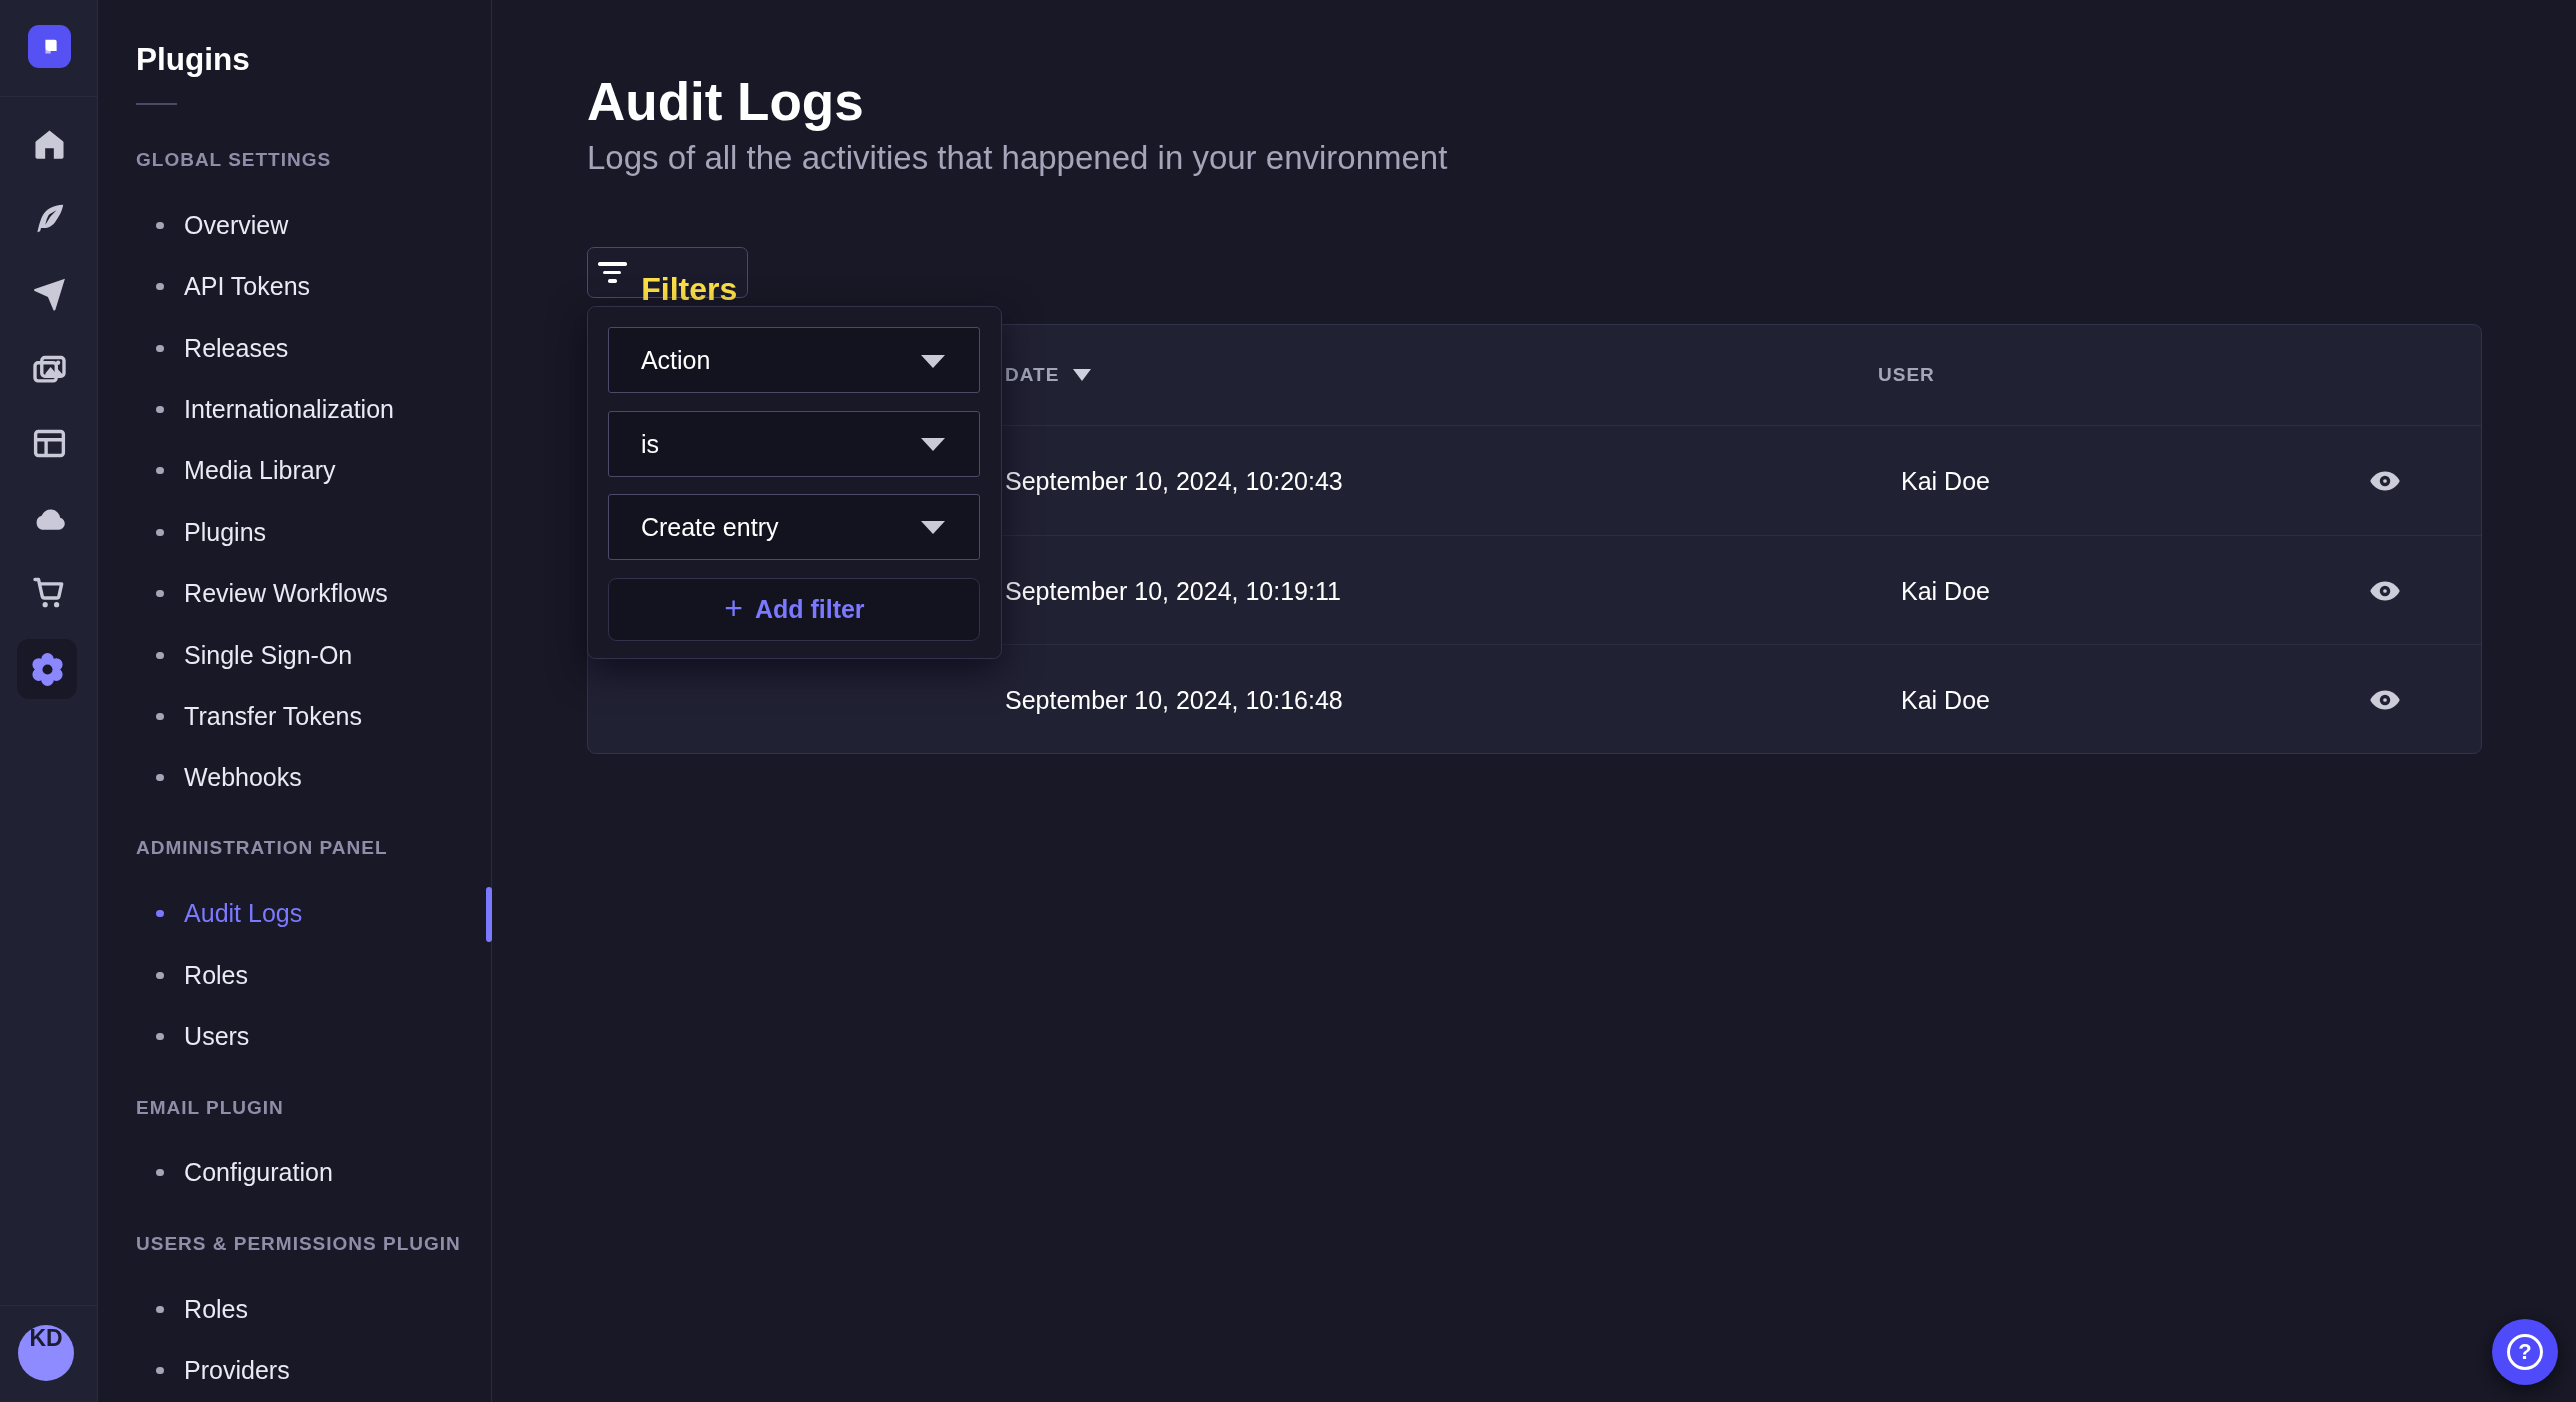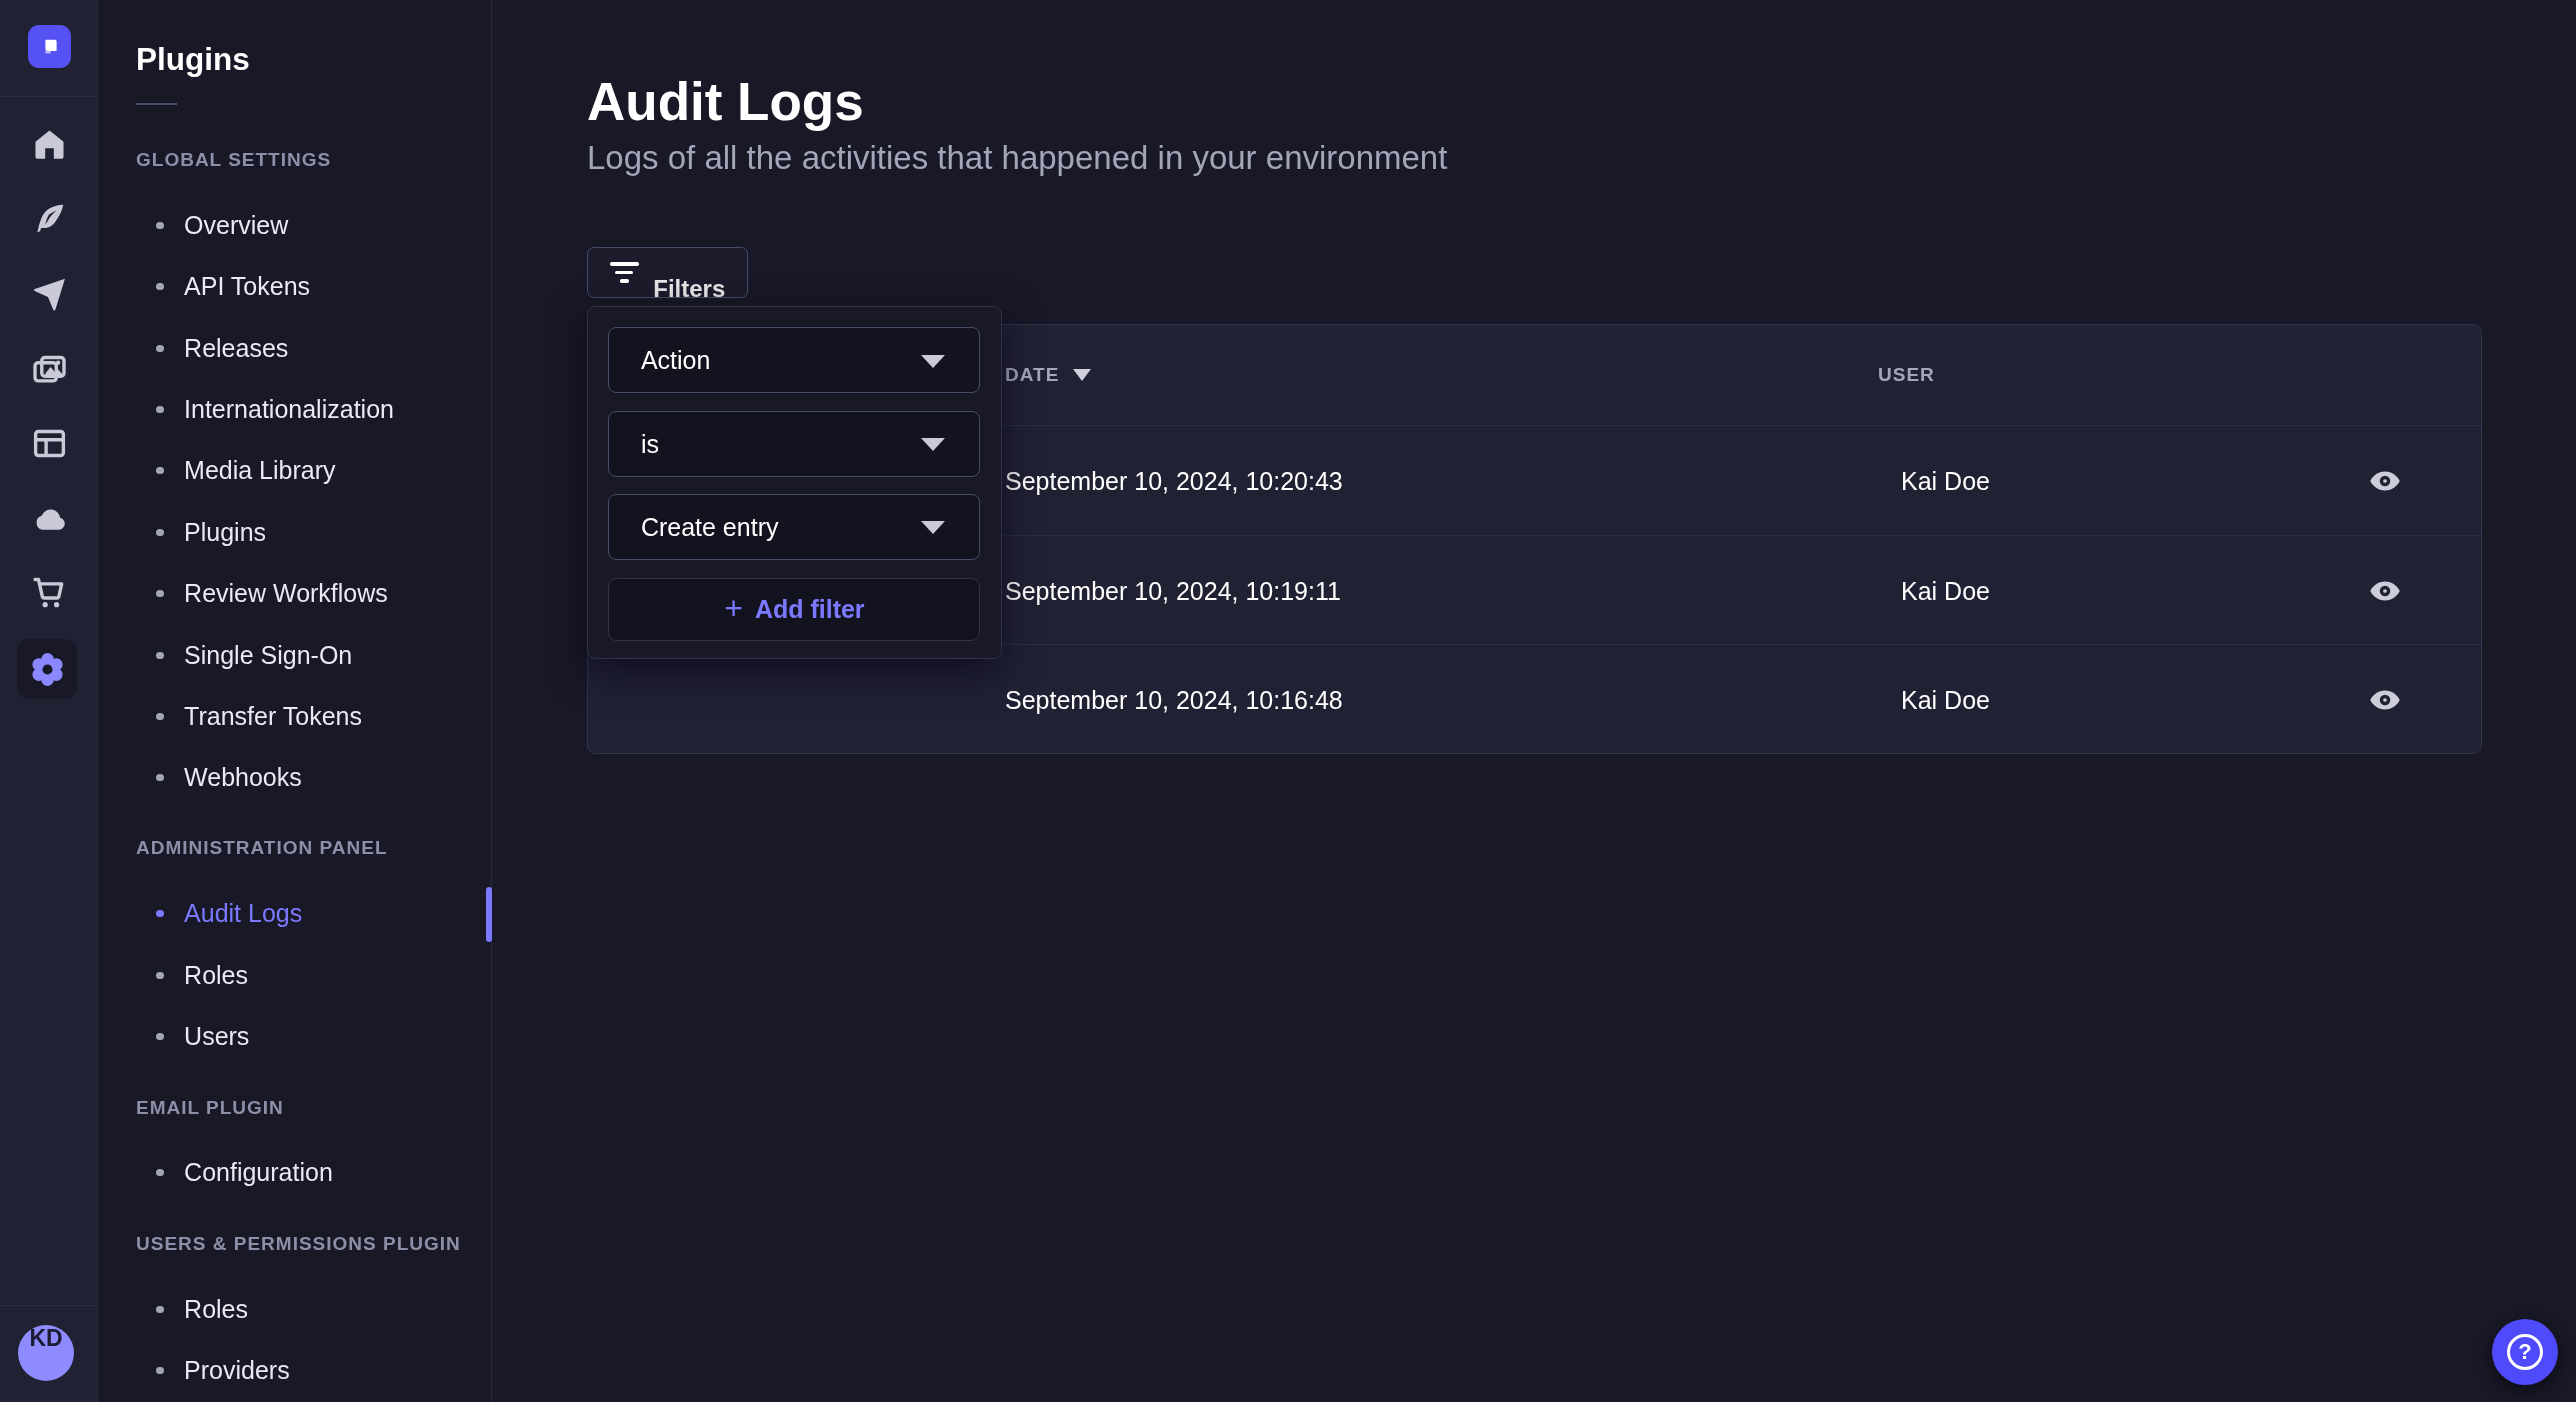--- a/index.html
+++ b/index.html
@@ -37,21 +37,21 @@
   .sb-item.active .dot { background:#7b79ff; }
   .sb-indicator { left:388px; top:887px; width:6px; height:55px; background:#7b79ff; border-radius:3.4px; }
 
   
   .h1 { left:587px; top:70px; font-size:53px; font-weight:700; color:#ffffff; line-height:63px; }
   .subtitle { left:587px; top:141px; font-size:33px; color:#a5a5ba; line-height:34px; }
 
   
   .filters-btn { left:587px; top:247px; width:161px; height:51px; border:0.9px solid #4a4a6a; border-radius:6.8px;
                  background:#1b1b2c; display:flex; align-items:center; justify-content:center; gap:14.5px; cursor:pointer; }
-  .filters-btn .label { font-size:24px; font-weight:700; color:#e5e5e5;margin-top:33px; }
+  .filters-btn .label { font-size:32px; font-weight:700; color:#fde047;margin-top:33px; }
   .f-ico { width:29px; display:flex; flex-direction:column; align-items:center; gap:5.1px; }
   .f-ico i { display:block; height:3.4px; border-radius:1.7px; background:#fff; }
   .f-ico i:nth-child(1){ width:29px; } .f-ico i:nth-child(2){ width:18px; } .f-ico i:nth-child(3){ width:9.4px; }
 
   
   .card { left:587px; top:324px; width:1895px; height:430px; background:#212134;
           border:0.9px solid #32324d; border-radius:8.5px; z-index:1; }
   .th { top:31px; height:37px; line-height:37px; font-size:19px; font-weight:700; letter-spacing:1px; color:#a5a5ba;
         display:flex; align-items:center; }
   .th-action { left:48px; } .th-date { left:417px; } .th-user { left:1290px; }
@@ -62,21 +62,21 @@
   .cell { top:0; height:110px; line-height:110px; font-size:25px; color:#ffffff; white-space:nowrap; }
   .c-action { left:48px; } .c-date { left:417px; } .c-user { left:1313px; }
   .eye-btn { left:1778px; top:36px; width:37px; height:37px; background:none; border:none; cursor:pointer;
              display:flex; align-items:center; justify-content:center; }
   .eye-btn svg { width:34px; height:34px; }
 
   
   .popover { left:587px; top:306px; width:415px; height:353px; background:#181826;
              border:0.9px solid #32324d; border-radius:8.5px; z-index:10;
              box-shadow:0 12px 37px rgba(2,2,16,.6); }
-  .pselect { left:20.4px; width:372px; height:66px; background:#131320; border:0.9px solid #4a4a6a; border-radius:8px;
+  .pselect { left:20.4px; width:372px; height:66px; background:#131320; border:0.9px solid #4a4a6a; border-radius:3px;
              display:flex; align-items:center; cursor:pointer; }
   .ps0 { top:20.4px; } .ps1 { top:104px; } .ps2 { top:187px; }
   .pselect .val { margin-left:31.5px; font-size:25px; color:#fff; }
   .caret { position:absolute; right:34px; top:26.4px; width:0; height:0;
            border-left:12px solid transparent; border-right:12px solid transparent; border-top:13.6px solid #c9c9d8; }
   .add-filter { left:20.4px; top:271px; width:372px; height:63px; background:#131320; border:0.9px solid #32324d;
                 border-radius:8.5px; display:flex; align-items:center; justify-content:center; gap:12px; cursor:pointer; }
   .add-filter .plus { font-size:32px; font-weight:400; color:#7b79ff; line-height:1; margin-top:-3.4px; }
   .add-filter .lbl { font-size:25px; font-weight:700; color:#7b79ff; }
 

